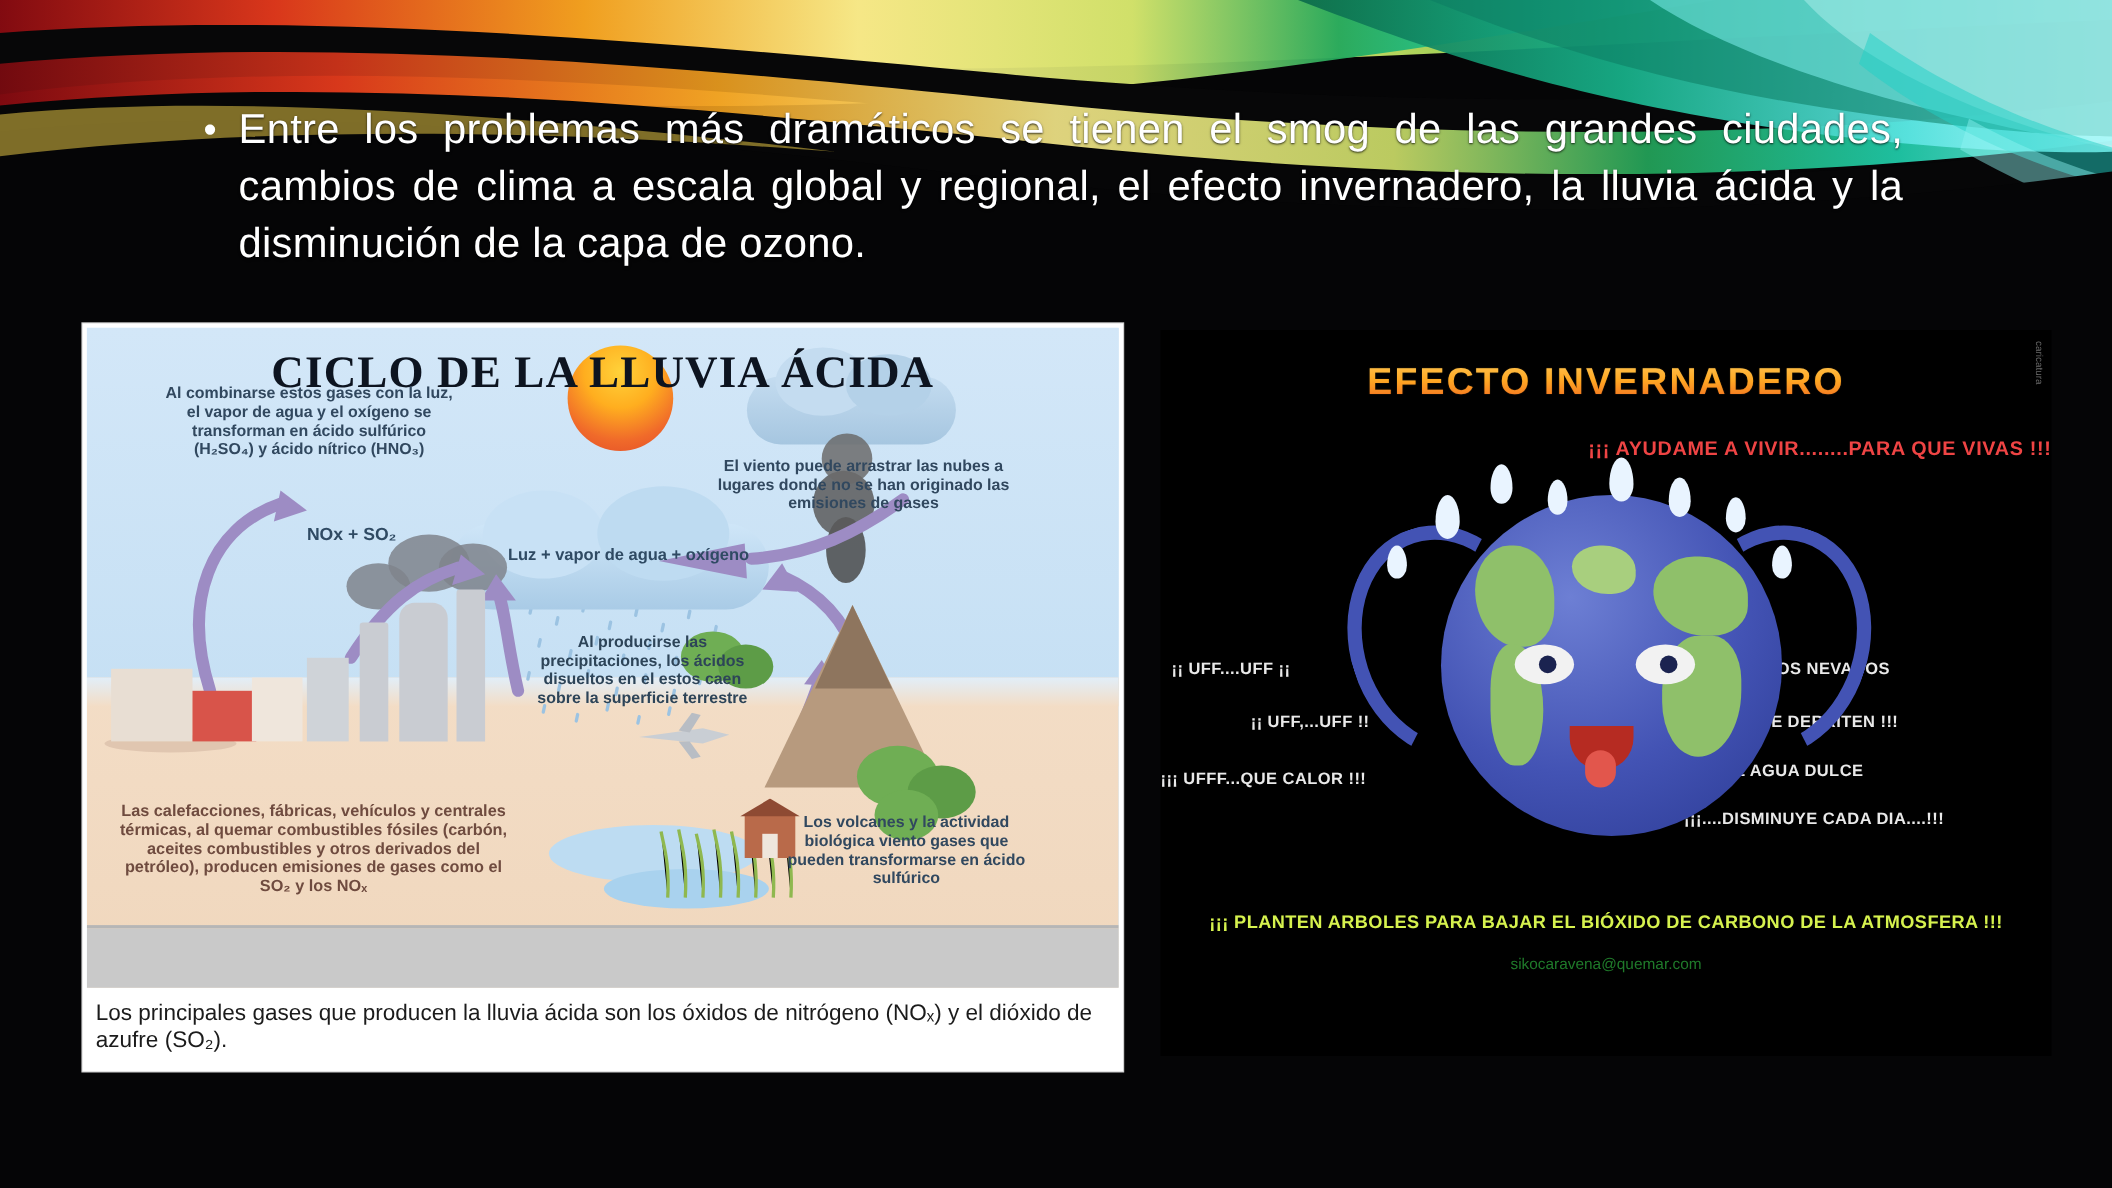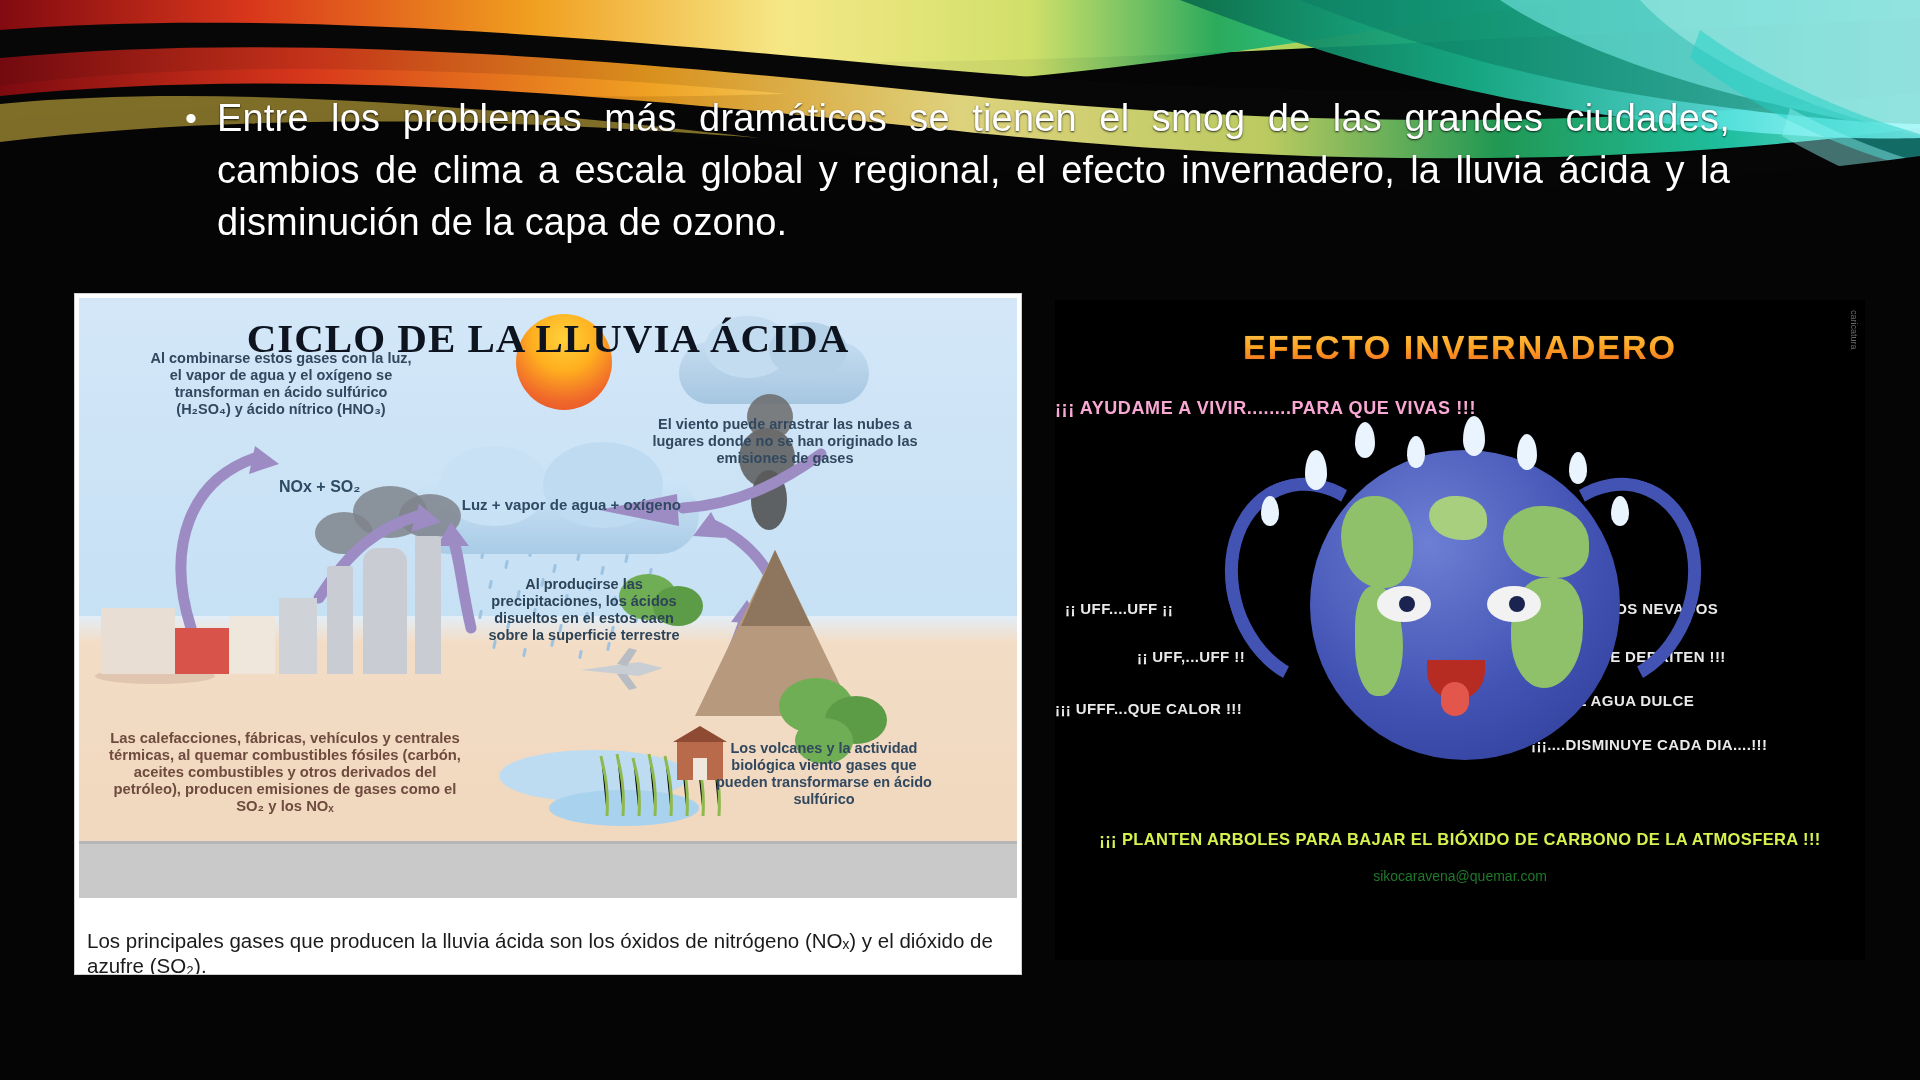--- a/index.html
+++ b/index.html
@@ -61,30 +61,30 @@
 
   .rainzone{position:absolute;left:392px;top:248px;width:200px;height:120px;z-index:1;}
   .rd{position:absolute;width:3px;height:9px;background:#9cc3e2;border-radius:2px;transform:rotate(12deg);}
   .factory{position:absolute;background:#b9bcc2;z-index:3;}
   .stack{position:absolute;background:#c9ccd2;border-radius:3px 3px 0 0;z-index:3;}
   .smoke{position:absolute;border-radius:50%;background:#7f848c;opacity:.85;z-index:2;}
   .tree{position:absolute;border-radius:50%;background:#6fae54;z-index:3;}
   .water{position:absolute;background:#bddcf2;border-radius:50%;z-index:2;}
 
   .fl-caption{position:absolute;left:4px;top:608px;width:930px;height:68px;background:#fff;
-              color:#1b1b1b;font-size:20.5px;line-height:25px;padding:6px 8px 0 8px;box-sizing:border-box;margin-top:20px;}
+              color:#1b1b1b;font-size:20.5px;line-height:25px;padding:6px 8px 0 8px;box-sizing:border-box;}
 
   
   .fig-right{position:absolute;left:1055px;top:300px;width:810px;height:660px;background:#000;overflow:hidden;}
   .gr-title{position:absolute;left:0;top:28px;width:810px;text-align:center;font-weight:bold;
             font-size:34px;letter-spacing:2px;
             background:linear-gradient(#ffd75e 15%,#ffb020 45%,#e9541c 85%);
             -webkit-background-clip:text;background-clip:text;color:transparent;
             text-shadow:0 0 1px rgba(255,160,40,.5);}
-  .gr-sub{position:absolute;left:0;top:98px;width:810px;text-align:left;color:#f9a8d4;
+  .gr-sub{position:absolute;left:0;top:98px;width:810px;text-align:right;color:#ef4444;
           font-weight:bold;font-size:18px;letter-spacing:.6px;}
   .gr-bottom{position:absolute;left:0;top:530px;width:810px;text-align:center;color:#d6f24e;
              font-weight:bold;font-size:16.5px;letter-spacing:.4px;}
   .gr-mail{position:absolute;left:0;top:568px;width:810px;text-align:center;color:#1f7a2a;
            font-size:14px;}
   .gr-lbl{position:absolute;color:#e9e9e9;font-weight:bold;font-size:15px;letter-spacing:.4px;}
   .gr-l1{left:10px;top:300px;}
   .gr-l2{left:82px;top:348px;}
   .gr-l3{left:0px;top:400px;}
   .gr-r1{left:478px;top:300px;}

